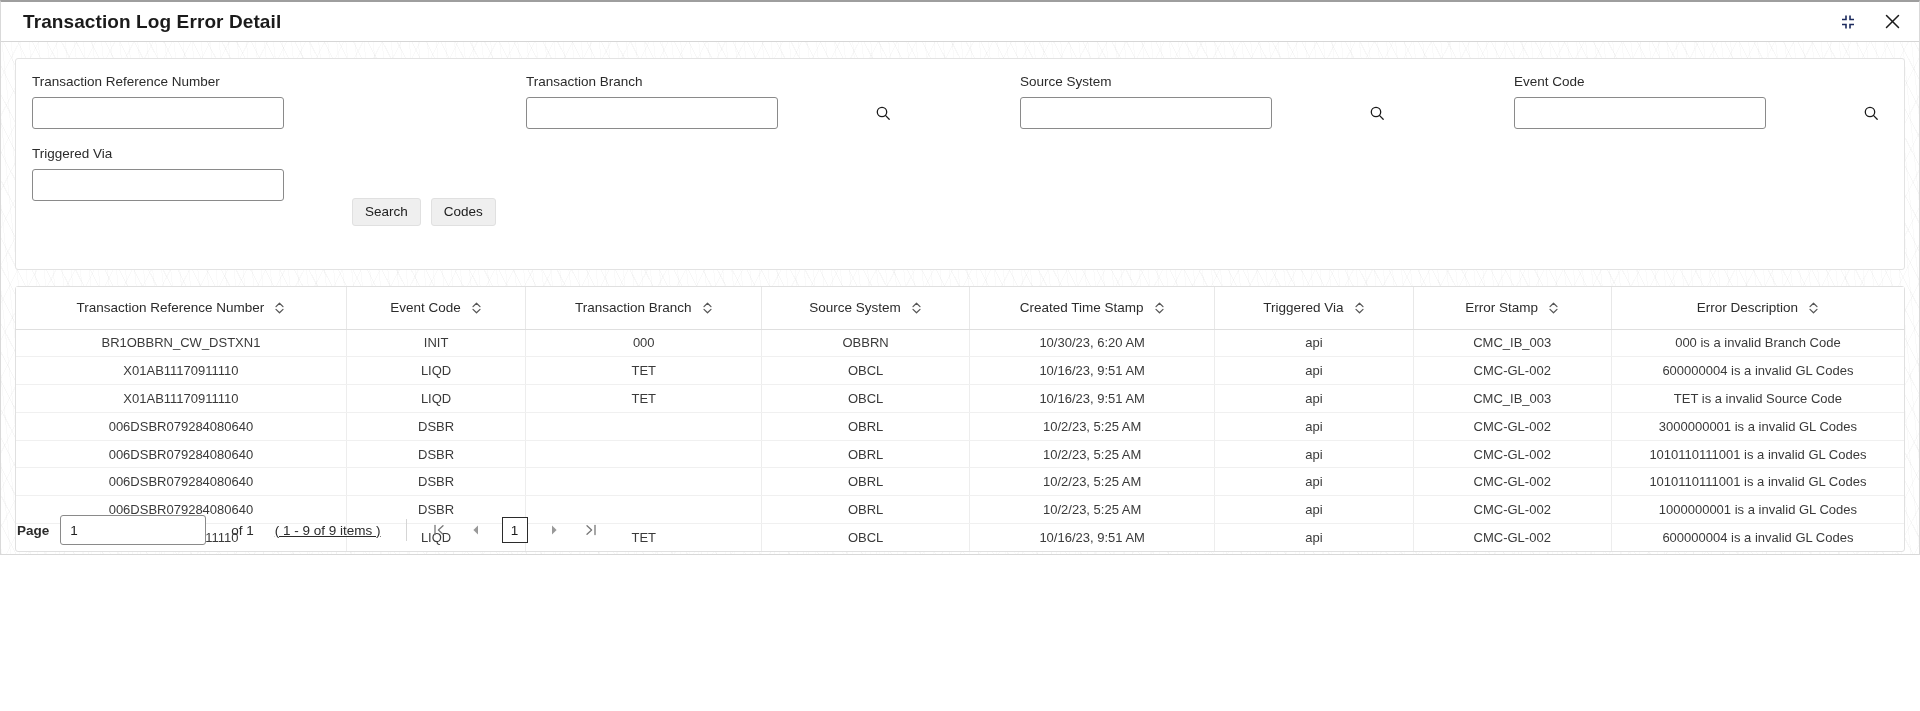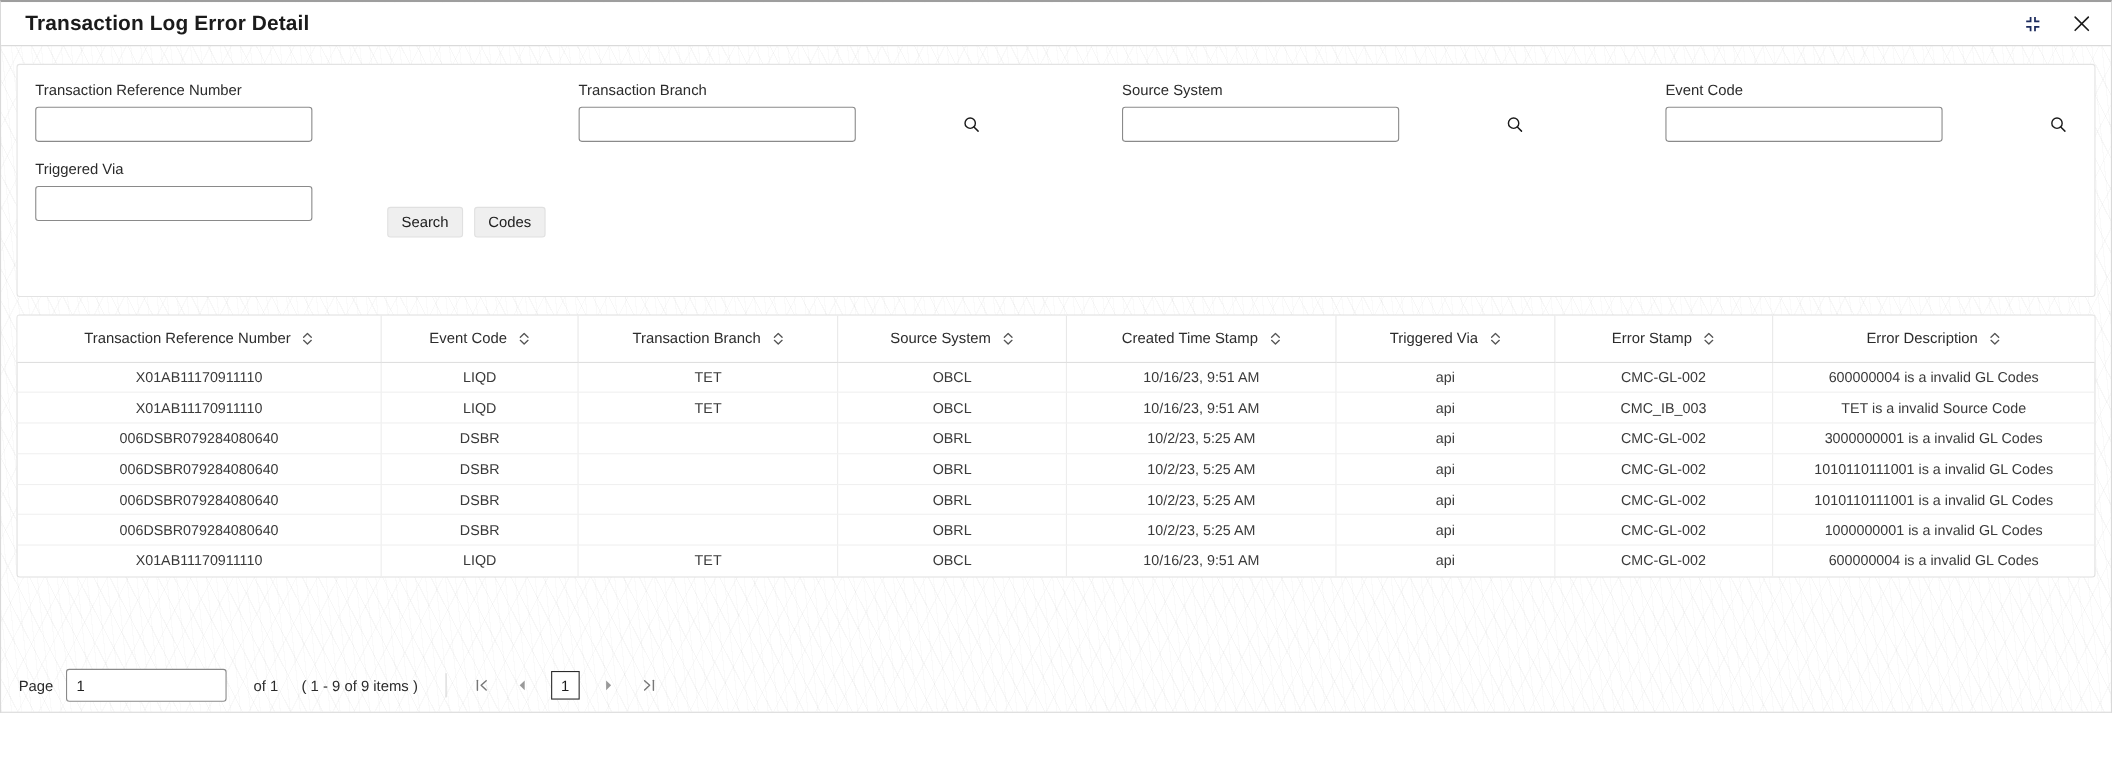--- a/index.html
+++ b/index.html
@@ -9,21 +9,21 @@
     height: 711px;
     overflow: hidden;
     font-family: "Liberation Sans", sans-serif;
     background: #ffffff;
   }
 
   
   .app-shell {
     position: relative;
     width: 1920px;
-    height: 648px;
+    height: 555px;
     background-color: #ffffff;
     background-image:
       repeating-linear-gradient(63deg,  rgba(0,0,0,0.030) 0px, rgba(0,0,0,0.030) 1px, rgba(0,0,0,0) 1px, rgba(0,0,0,0) 13px),
       repeating-linear-gradient(117deg, rgba(0,0,0,0.022) 0px, rgba(0,0,0,0.022) 1px, rgba(0,0,0,0) 1px, rgba(0,0,0,0) 17px),
       repeating-linear-gradient(84deg,  rgba(0,0,0,0.018) 0px, rgba(0,0,0,0.018) 1px, rgba(0,0,0,0) 1px, rgba(0,0,0,0) 9px);
     border: 1px solid #d9d9d9;
     border-top: 2px solid #9e9e9e;
   }
 
   
@@ -100,21 +100,21 @@
     top: 50%;
     transform: translateY(-50%);
     width: 18px; height: 18px;
     display: flex; align-items: center; justify-content: center;
     cursor: pointer;
   }
 
   .btn-row {
     position: absolute;
     left: 336px;
-    top: 129px;
+    top: 139px;
     display: flex;
     gap: 10px;
   }
   .btn {
     min-width: 52px;
     height: 28px;
     padding: 0 12px;
     background: #efefef;
     border: 1px solid #e0e0e0;
     border-radius: 3px;
@@ -178,35 +178,35 @@
     left: 0; right: 0;
     bottom: 0;
     height: 48px;
     display: flex;
     align-items: center;
     padding: 0 16px;
     gap: 11px;
     font-size: 13.5px;
     color: #2b2b2b;
   }
-  .pager-label { font-size: 13.5px; color: #2b2b2b; }
+  .pager-label { font-size: 13.5px; color: #2b2b2b; font-weight: bold; }
   .page-input {
     width: 146px;
     height: 30px;
     border: 1px solid #8a8a8a;
     border-radius: 3px;
     font-family: "Liberation Sans", sans-serif;
     font-size: 13.5px;
     color: #202020;
     padding: 0 9px;
     background: #fff;
     outline: none;
   }
   .pager-of { margin-left: 14px; }
-  .pager-count { margin-left: 10px; }
+  .pager-count { margin-left: 10px; text-decoration: underline; }
   .pager-sep {
     width: 1px;
     height: 22px;
     background: #d5d5d5;
     margin: 0 8px 0 14px;
   }
   .pg-btn {
     width: 26px; height: 26px;
     display: flex; align-items: center; justify-content: center;
     background: transparent;
@@ -396,20 +396,30 @@
                 <span style="display: inline-flex;">
                   <svg width="11" height="14" viewBox="0 0 11 14" fill="none" stroke="#555" stroke-width="1.2" stroke-linecap="round" stroke-linejoin="round">
                     <path d="M2 5.6 L5.5 2.2 L9 5.6"></path>
                     <path d="M2 8.4 L5.5 11.8 L9 8.4"></path>
                   </svg>
                 </span>
               </span></th>
           </tr>
       </thead>
       <tbody id="tbody">
+          <tr>
+            <td>BR1OBBRN_CW_DSTXN1</td>
+            <td>INIT</td>
+            <td>000</td>
+            <td>OBBRN</td>
+            <td>10/30/23, 6:20 AM</td>
+            <td>api</td>
+            <td>CMC_IB_003</td>
+            <td>000 is a invalid Branch Code</td>
+          </tr>
           <tr>
             <td>X01AB11170911110</td>
             <td>LIQD</td>
             <td>TET</td>
             <td>OBCL</td>
             <td>10/16/23, 9:51 AM</td>
             <td>api</td>
             <td>CMC-GL-002</td>
             <td>600000004 is a invalid GL Codes</td>
           </tr>

